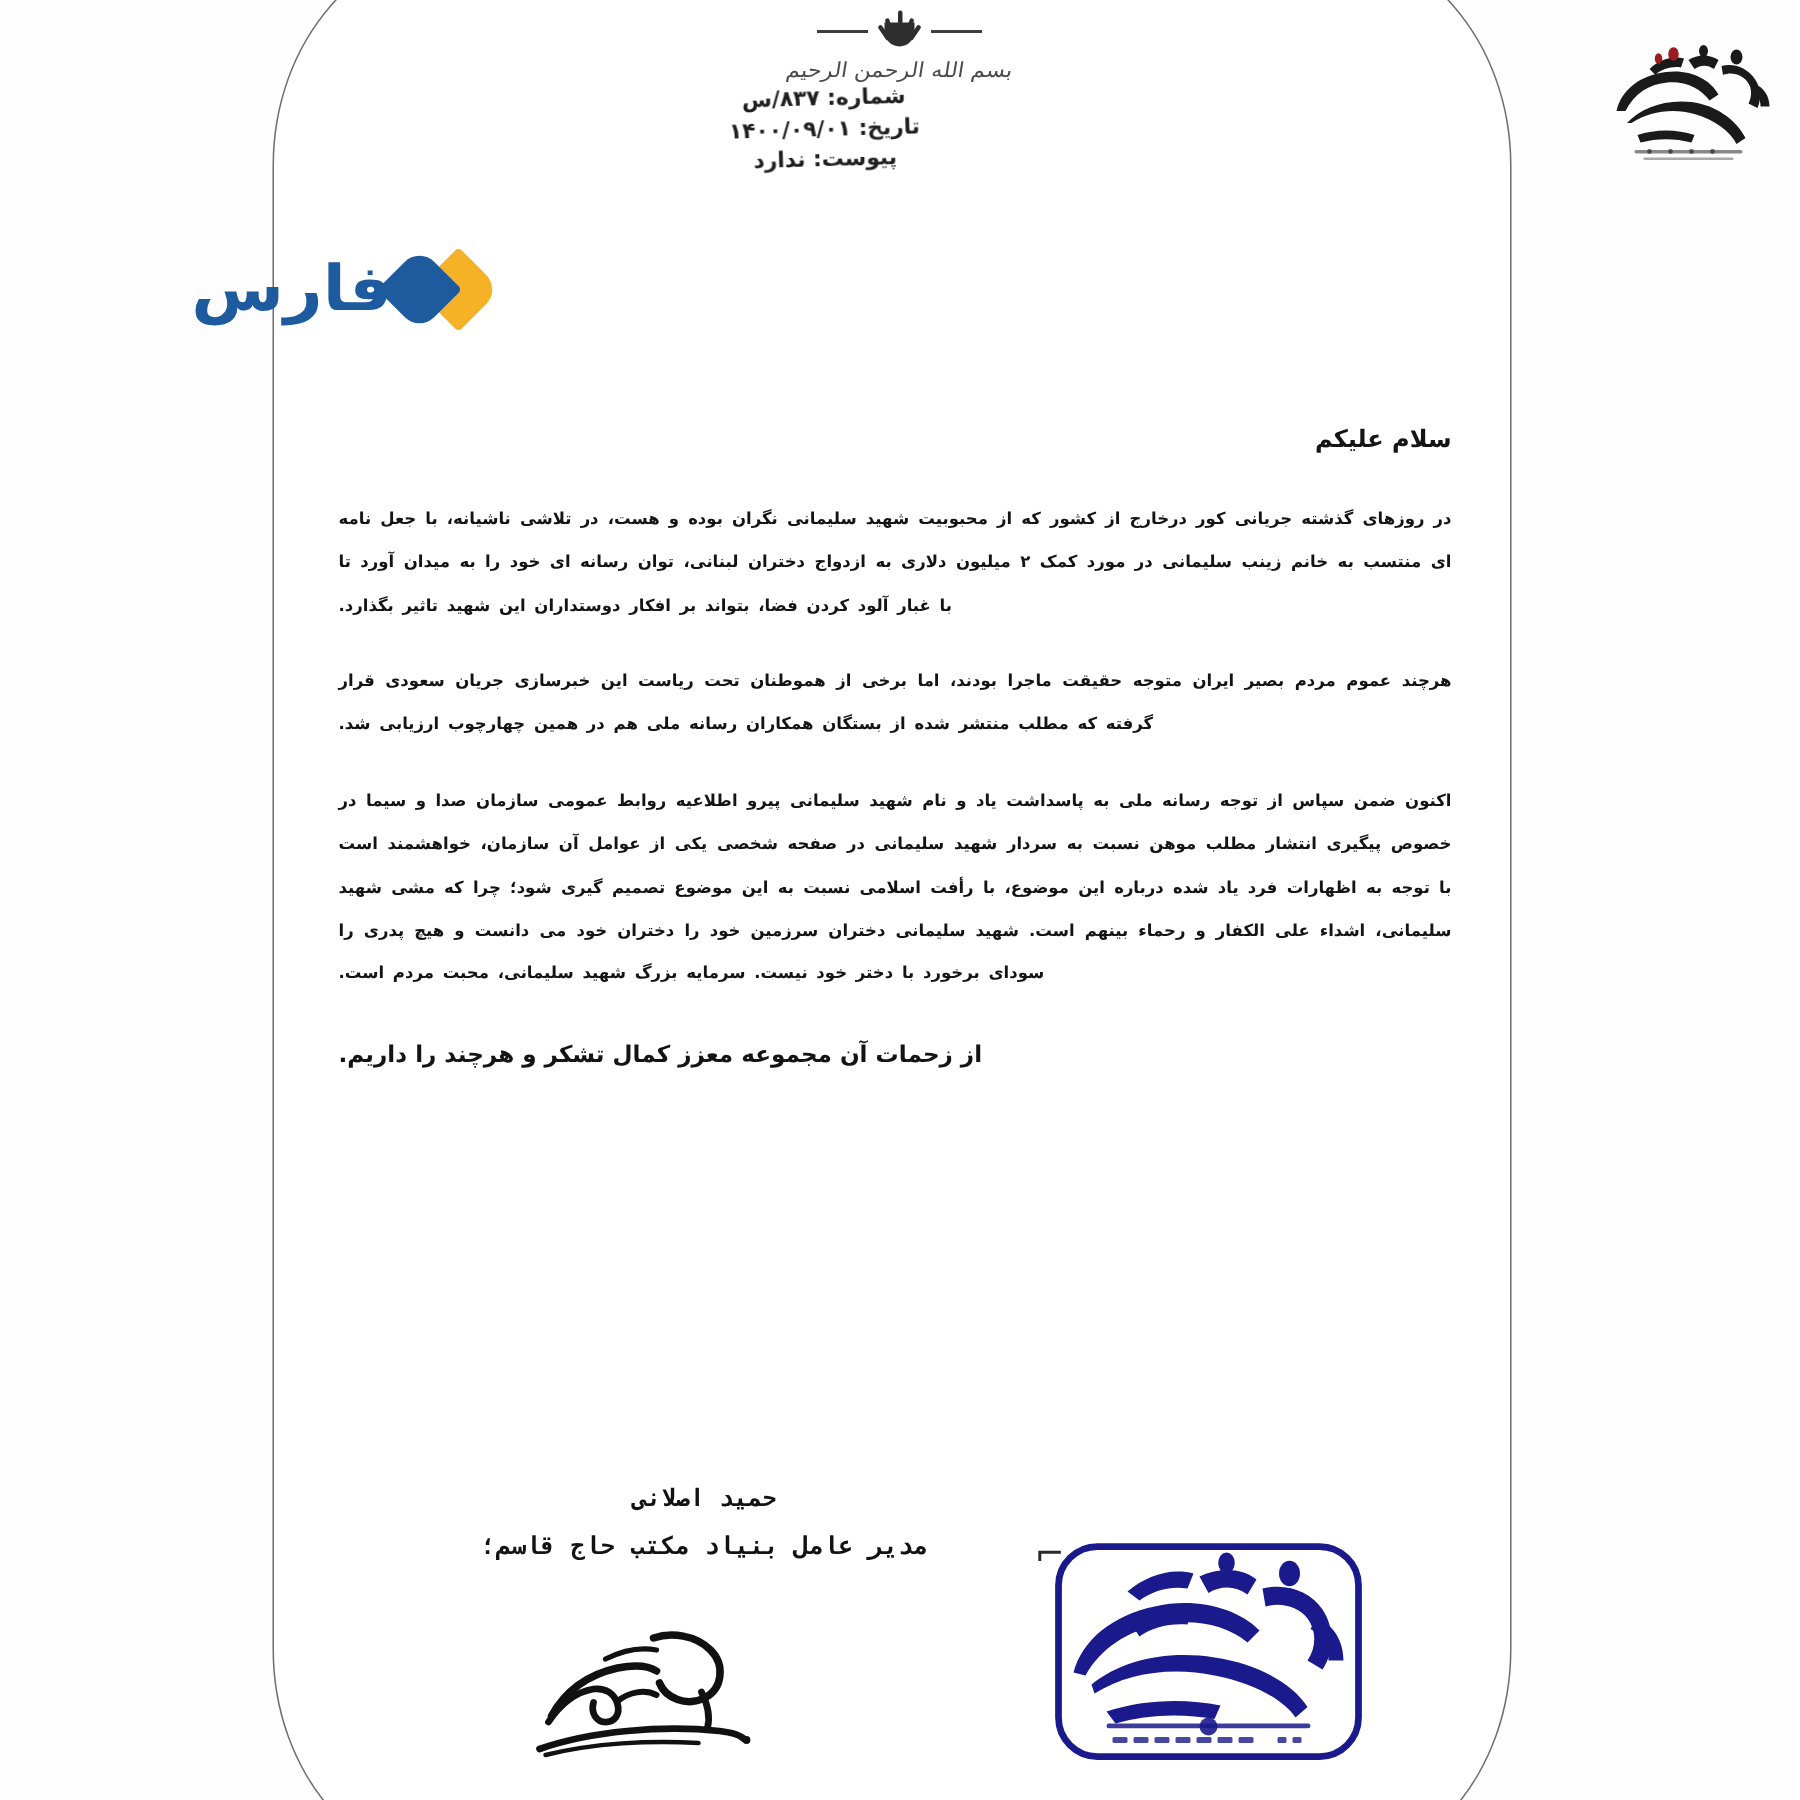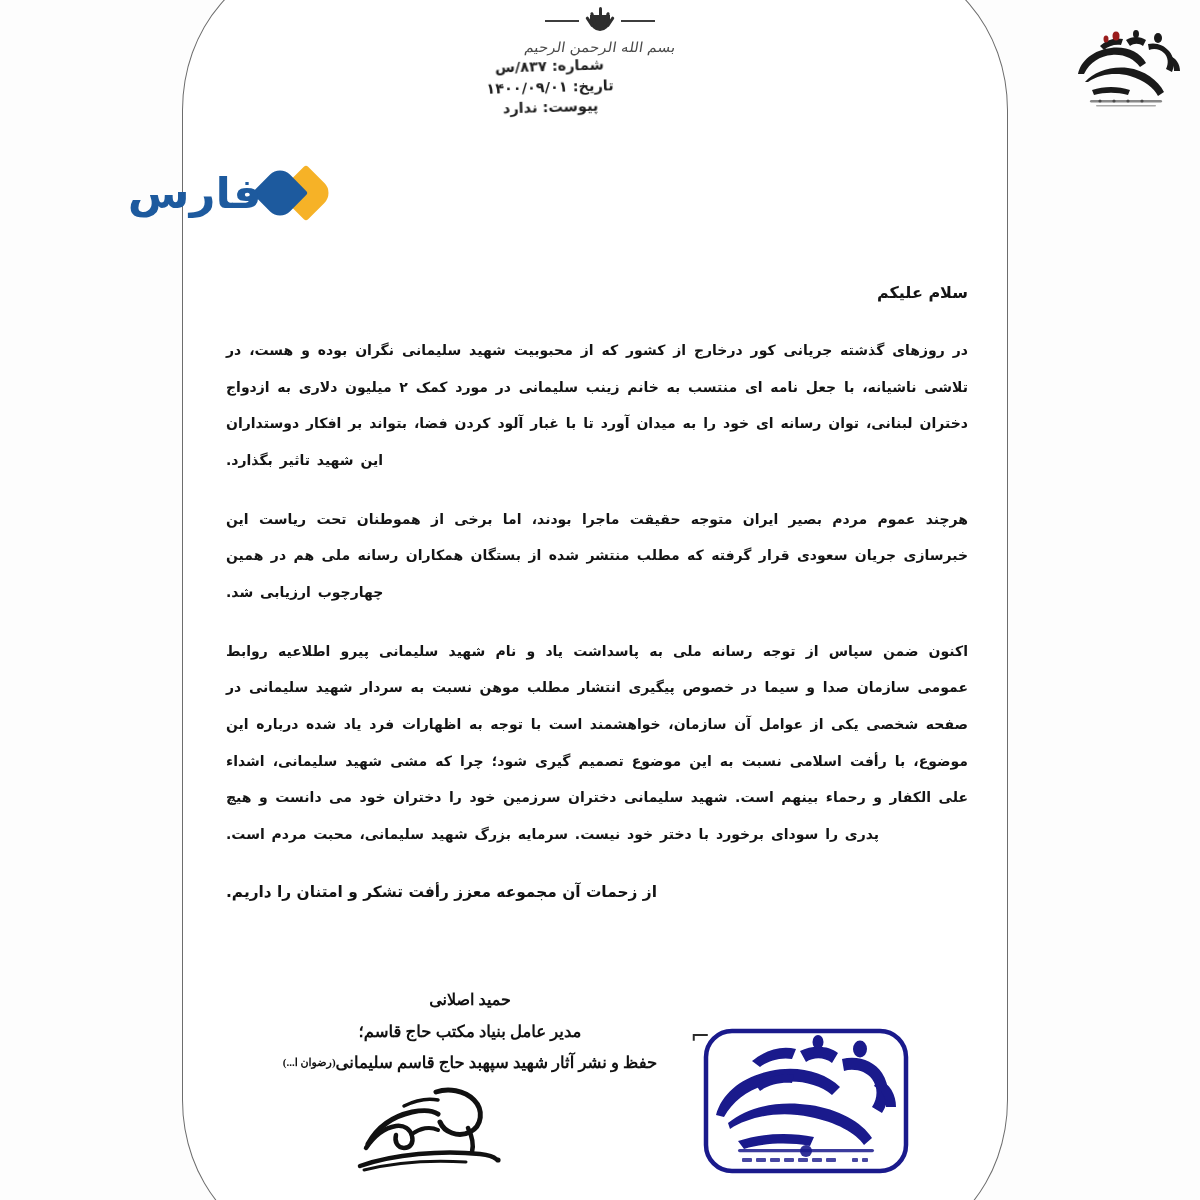--- a/index.html
+++ b/index.html
@@ -212,21 +212,21 @@
   #body {
     position: absolute;
     right: 232px;
     top: 332px;
     width: 742px;
     z-index: 4;
   }
   .para {
     margin: 0 0 22px 0;
     font-family: "DejaVu Sans", sans-serif;
-    font-size: 14px;
+    font-size: 11px;
     font-weight: 600;
     color: #141414;
     line-height: 2.62;
     text-align: justify;
     text-align-last: left;
     letter-spacing: -0.1px;
     word-spacing: 2px;
   }
   .closing {
     margin: 4px 0 0 0;
@@ -241,21 +241,21 @@
   
   #signature-block {
     position: absolute;
     right: 520px;
     top: 985px;
     width: 420px;
     text-align: center;
     z-index: 4;
   }
   #signature-block .sig-line {
-    font-family: Liberation Serif, serif;
+    font-family: Liberation Mono, monospace;
     font-size: 16.5px;
     font-weight: 700;
     color: #121212;
     line-height: 1.92;
     white-space: nowrap;
   }
   #signature-block .sig-name { font-size: 16px; }
   #signature-block .sig-small {
     font-size: 11px;
     font-weight: 700;
@@ -371,29 +371,26 @@
 
   <div id="addressee">
   </div>
 
   <div id="salutation">سلام علیکم</div>
 
   <div id="body">
     <p class="para">در روزهای گذشته جریانی کور درخارج از کشور که از محبوبیت شهید سلیمانی نگران بوده و هست، در تلاشی ناشیانه، با جعل نامه ای منتسب به خانم زینب سلیمانی در مورد کمک ۲ میلیون دلاری به ازدواج دختران لبنانی، توان رسانه ای خود را به میدان آورد تا با غبار آلود کردن فضا، بتواند بر افکار دوستداران این شهید تاثیر بگذارد.</p>
     <p class="para">هرچند عموم مردم بصیر ایران متوجه حقیقت ماجرا بودند، اما برخی از هموطنان تحت ریاست این خبرسازی جریان سعودی قرار گرفته که مطلب منتشر شده از بستگان همکاران رسانه ملی هم در همین چهارچوب ارزیابی شد.</p>
     <p class="para">اکنون ضمن سپاس از توجه رسانه ملی به پاسداشت یاد و نام شهید سلیمانی پیرو اطلاعیه روابط عمومی سازمان صدا و سیما در خصوص پیگیری انتشار مطلب موهن نسبت به سردار شهید سلیمانی در صفحه شخصی یکی از عوامل آن سازمان، خواهشمند است با توجه به اظهارات فرد یاد شده درباره این موضوع، با رأفت اسلامی نسبت به این موضوع تصمیم گیری شود؛ چرا که مشی شهید سلیمانی، اشداء علی الکفار و رحماء بینهم است. شهید سلیمانی دختران سرزمین خود را دختران خود می دانست و هیچ پدری را سودای برخورد با دختر خود نیست. سرمایه بزرگ شهید سلیمانی، محبت مردم است.</p>
-    <p class="closing">از زحمات آن مجموعه معزز رأفت تشکر و امتنان را داریم.</p>
+    <p class="closing">از زحمات آن مجموعه معزز کمال تشکر و هرچند را داریم.</p>
   </div>
 
   <div id="signature-block">
     <div class="sig-line sig-name">حمید اصلانی</div>
     <div class="sig-line">مدیر عامل بنیاد مکتب حاج قاسم؛</div>
-    <div class="sig-line">
-      <span>حفظ و نشر آثار شهید سپهبد حاج قاسم سلیمانی</span><span class="sig-small">(رضوان ا...)</span>
-    </div>
   </div>
 
   <div id="bracket-mark">⌐</div>
 
   <div id="signature-mark">
     <svg viewBox="0 0 210 95" width="210" height="95" aria-hidden="true">
       <g fill="none" stroke="#111111" stroke-linecap="round" stroke-linejoin="round">
         <path d="M98 10 C110 6 126 8 136 18 C146 28 144 44 132 50 C120 56 106 50 102 40" stroke-width="5"></path>
         <path d="M130 46 C134 54 136 62 134 70" stroke-width="4.5"></path>
         <path d="M30 62 C40 44 56 34 74 30 C84 28 94 28 100 32" stroke-width="5"></path>

